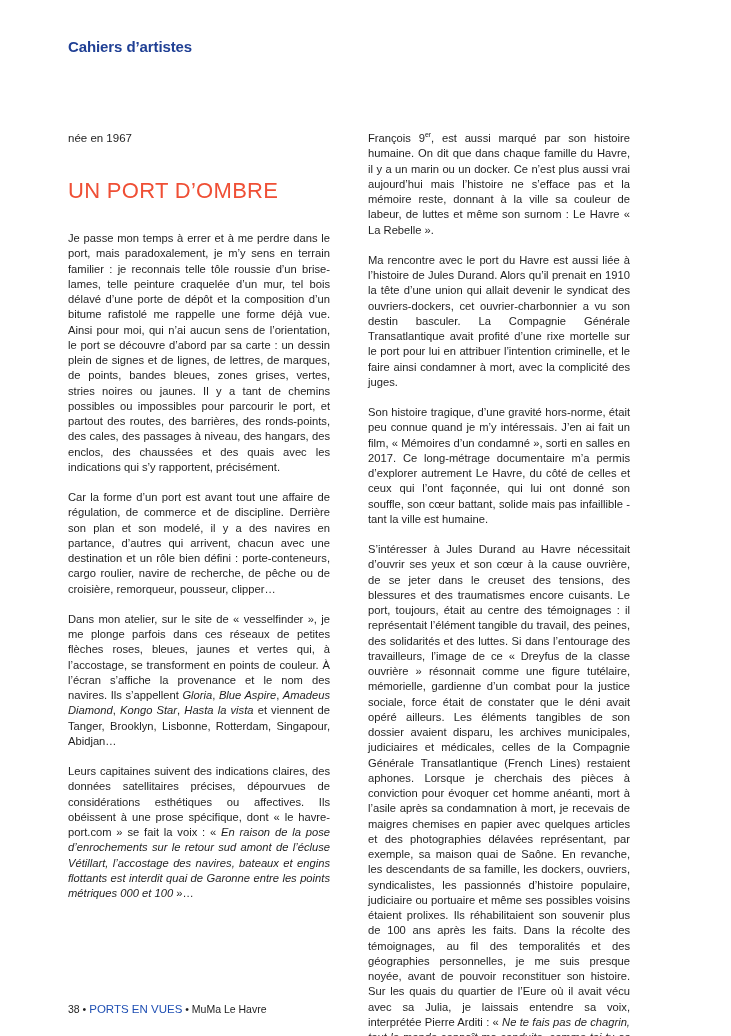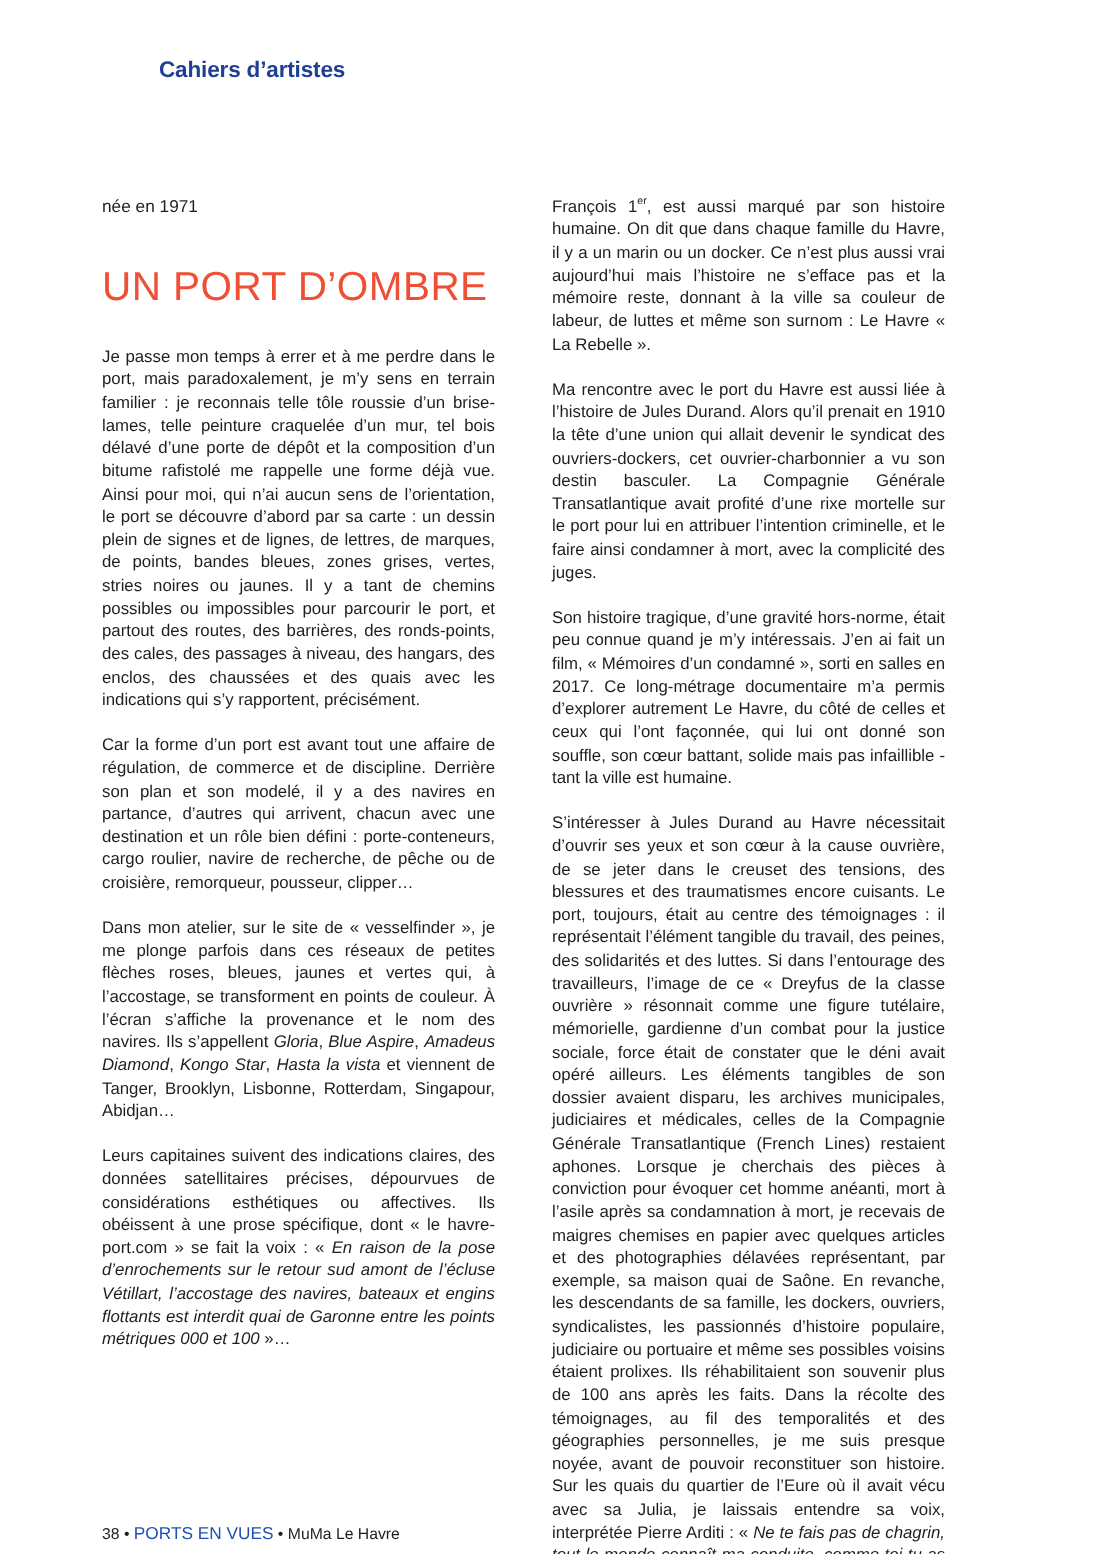--- a/index.html
+++ b/index.html
@@ -1,48 +1,48 @@
 <!DOCTYPE html>
 <html><head>
 <meta charset="utf-8">
 <style>
   html, body { margin: 0; padding: 0; background: #ffffff; }
   body { width: 731px; height: 1036px; position: relative; overflow: hidden; color: #1e1e1e; font-family: "Liberation Sans", "DejaVu Sans", sans-serif; }
-  .section-label { position: absolute; left: 68px; top: 38px; font-size: 15px; font-weight: bold; color: #1f3f94; letter-spacing: -0.1px; margin-left: 38px; }
+  .section-label { position: absolute; left: 68px; top: 38px; font-size: 15px; font-weight: bold; color: #1f3f94; letter-spacing: -0.1px; }
   .col { position: absolute; width: 262px; font-size: 11.2px; line-height: 15.25px; text-align: justify; hyphens: none; }
   .col-left { left: 68px; top: 132px; }
   .col-right { left: 368px; top: 131px; }
   .artist-name { color: #ef4f35; font-size: 23px; line-height: 24px; letter-spacing: 0.2px; font-weight: normal; margin: 0; }
   .artist-birth { font-size: 11.5px; line-height: 13px; margin: 0 0 32px 0; color: #1e1e1e; }
-  .title { color: #ef4f35; font-size: 27px; line-height: 28px; font-weight: normal; margin: 0 0 26px 0; text-align: left; letter-spacing: 0.3px; }
+  .title { color: #ef4f35; font-size: 22px; line-height: 28px; font-weight: normal; margin: 0 0 26px 0; text-align: left; letter-spacing: 0.3px; }
   p { margin: 0 0 15px 0; }
   em { font-style: italic; }
   sup { font-size: 7px; line-height: 0; }
-  .footer { position: absolute; left: 68px; top: 1003px; font-size: 10.5px; color: #1e1e1e; margin-top: 14px; }
+  .footer { position: absolute; left: 68px; top: 1003px; font-size: 10.5px; color: #1e1e1e; }
   .footer .blue { color: #1f4fb3; font-size: 11.5px; }
 </style>
 </head>
 <body>
 
 <div class="section-label">Cahiers d’artistes</div>
 
 <div class="col col-left">
-  <div class="artist-birth">née en 1971</div>
+  <div class="artist-birth">née en 1967</div>
   <h2 class="title">
     <span>UN PORT D’OMBRE</span><br>
   </h2>
   <p>Je passe mon temps à errer et à me perdre dans le port, mais paradoxalement, je m’y sens en terrain familier : je reconnais telle tôle roussie d’un brise-lames, telle peinture craquelée d’un mur, tel bois délavé d’une porte de dépôt et la composition d’un bitume rafistolé me rappelle une forme déjà vue. Ainsi pour moi, qui n’ai aucun sens de l’orientation, le port se découvre d’abord par sa carte : un dessin plein de signes et de lignes, de lettres, de marques, de points, bandes bleues, zones grises, vertes, stries noires ou jaunes. Il y a tant de chemins possibles ou impossibles pour parcourir le port, et partout des routes, des barrières, des ronds-points, des cales, des passages à niveau, des hangars, des enclos, des chaussées et des quais avec les indications qui s’y rapportent, précisément.</p>
   <p>Car la forme d’un port est avant tout une affaire de régulation, de commerce et de discipline. Derrière son plan et son modelé, il y a des navires en partance, d’autres qui arrivent, chacun avec une destination et un rôle bien défini : porte-conteneurs, cargo roulier, navire de recherche, de pêche ou de croisière, remorqueur, pousseur, clipper…</p>
   <p><span>Dans mon atelier, sur le site de « vesselfinder », je me plonge parfois dans ces réseaux de petites flèches roses, bleues, jaunes et vertes qui, à l’accostage, se transforment en points de couleur. À l’écran s’affiche la provenance et le nom des navires. Ils s’appellent </span><em>Gloria</em>, <em>Blue Aspire</em>, <em>Amadeus Diamond</em>, <em>Kongo Star</em>, <em>Hasta la vista</em><span> et viennent de Tanger, Brooklyn, Lisbonne, Rotterdam, Singapour, Abidjan…</span></p>
   <p style="margin-bottom:0"><span>Leurs capitaines suivent des indications claires, des données satellitaires précises, dépourvues de considérations esthétiques ou affectives. Ils obéissent à une prose spécifique, dont « le havre-port.com » se fait la voix : « </span><em>En raison de la pose d’enrochements sur le retour sud amont de l’écluse Vétillart, l’accostage des navires, bateaux et engins flottants est interdit quai de Garonne entre les points métriques 000 et 100</em><span> »…</span></p>
 
 </div>
 
 <div class="col col-right">
-  <p><span>François 1</span><sup>er</sup><span>, est aussi marqué par son histoire humaine. On dit que dans chaque famille du Havre, il y a un marin ou un docker. Ce n’est plus aussi vrai aujourd’hui mais l’histoire ne s’efface pas et la mémoire reste, donnant à la ville sa couleur de labeur, de luttes et même son surnom : Le Havre « La Rebelle ».</span></p>
+  <p><span>François 9</span><sup>er</sup><span>, est aussi marqué par son histoire humaine. On dit que dans chaque famille du Havre, il y a un marin ou un docker. Ce n’est plus aussi vrai aujourd’hui mais l’histoire ne s’efface pas et la mémoire reste, donnant à la ville sa couleur de labeur, de luttes et même son surnom : Le Havre « La Rebelle ».</span></p>
   <p>Ma rencontre avec le port du Havre est aussi liée à l’histoire de Jules Durand. Alors qu’il prenait en 1910 la tête d’une union qui allait devenir le syndicat des ouvriers-dockers, cet ouvrier-charbonnier a vu son destin basculer. La Compagnie Générale Transatlantique avait profité d’une rixe mortelle sur le port pour lui en attribuer l’intention criminelle, et le faire ainsi condamner à mort, avec la complicité des juges.</p>
   <p>Son histoire tragique, d’une gravité hors-norme, était peu connue quand je m’y intéressais. J’en ai fait un film, « Mémoires d’un condamné », sorti en salles en 2017. Ce long-métrage documentaire m’a permis d’explorer autrement Le Havre, du côté de celles et ceux qui l’ont façonnée, qui lui ont donné son souffle, son cœur battant, solide mais pas infaillible - tant la ville est humaine.</p>
   <p><span>S’intéresser à Jules Durand au Havre nécessitait d’ouvrir ses yeux et son cœur à la cause ouvrière, de se jeter dans le creuset des tensions, des blessures et des traumatismes encore cuisants. Le port, toujours, était au centre des témoignages : il représentait l’élément tangible du travail, des peines, des solidarités et des luttes. Si dans l’entourage des travailleurs, l’image de ce « Dreyfus de la classe ouvrière » résonnait comme une figure tutélaire, mémorielle, gardienne d’un combat pour la justice sociale, force était de constater que le déni avait opéré ailleurs. Les éléments tangibles de son dossier avaient disparu, les archives municipales, judiciaires et médicales, celles de la Compagnie Générale Transatlantique (French Lines) restaient aphones. Lorsque je cherchais des pièces à conviction pour évoquer cet homme anéanti, mort à l’asile après sa condamnation à mort, je recevais de maigres chemises en papier avec quelques articles et des photographies délavées représentant, par exemple, sa maison quai de Saône. En revanche, les descendants de sa famille, les dockers, ouvriers, syndicalistes, les passionnés d’histoire populaire, judiciaire ou portuaire et même ses possibles voisins étaient prolixes. Ils réhabilitaient son souvenir plus de 100 ans après les faits. Dans la récolte des témoignages, au fil des temporalités et des géographies personnelles, je me suis presque noyée, avant de pouvoir reconstituer son histoire. Sur les quais du quartier de l’Eure où il avait vécu avec sa Julia, je laissais entendre sa voix, interprétée Pierre Arditi : « </span><em>Ne te fais pas de chagrin, tout le monde connaît ma conduite, comme toi tu as pu longtemps la juger. Te dire la principale chose en ce moment est de consoler le père et la mère car je</em></p>
 </div>
 
 <div class="footer">
   <span>38</span>
   <span>•</span>
   <span class="blue">PORTS EN VUES</span>
   <span>•</span>

